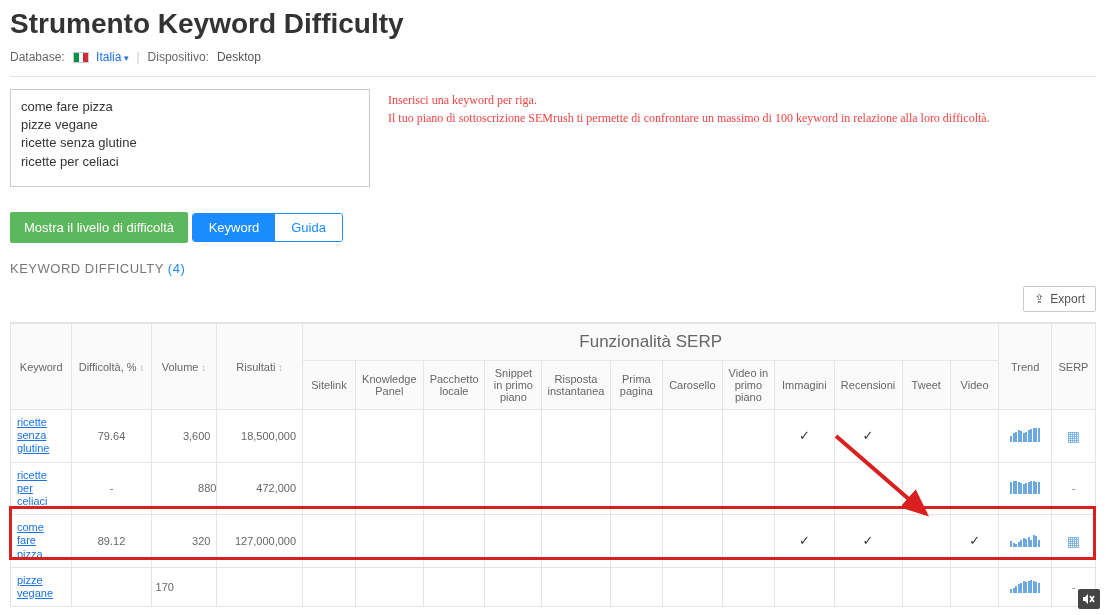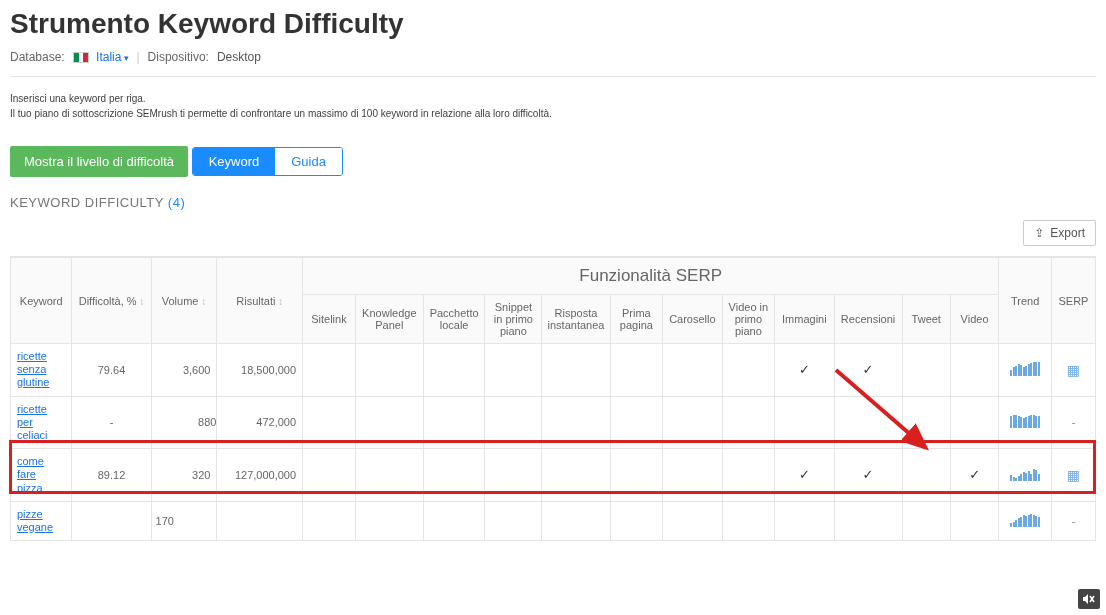--- a/index.html
+++ b/index.html
@@ -8,21 +8,21 @@
 h1 { font-size: 28px; font-weight: 700; color: #333; margin: 8px 0 10px; }
 .meta-row { font-size: 12px; color: #555; margin-bottom: 12px; display: flex; align-items: center; gap: 8px; }
 .meta-label { color: #666; }
 .flag { display: inline-block; width: 16px; height: 11px; background: linear-gradient(to right, #009246 0 33%, #fff 33% 66%, #ce2b37 66%); border: 1px solid #ccc; vertical-align: middle; margin-right: 4px; }
 .db-link { color: #1a73e8; text-decoration: none; cursor: pointer; }
 .db-link::after { content: " \25BE"; font-size: 9px; color: #1a73e8; }
 .divider-v { color: #ccc; }
 .hr { border: none; border-top: 1px solid #e5e5e5; margin: 8px 0 12px; }
 .input-area { display: flex; gap: 18px; align-items: flex-start; }
 textarea.kw-input { width: 360px; height: 98px; border: 1px solid #ccc; padding: 8px 10px; font-size: 13px; line-height: 1.4; resize: none; font-family: inherit; color: #333; }
-.help-text { font-size: 10px; color: #404040; line-height: 1.5; padding-top: 2px; }
+.help-text { font-size: 12px; color: #ef4444; line-height: 1.5; padding-top: 2px; font-family: Liberation Serif, serif; }
 .btn-green { background: #5cb85c; color: #fff; border: none; padding: 8px 14px; font-size: 13px; cursor: pointer; border-radius: 2px; margin-top: 10px; }
 .tabs { margin-top: 26px; display: inline-flex; border: 1px solid #1a8cff; border-radius: 3px; overflow: hidden; }
 .tab { padding: 6px 16px; font-size: 13px; cursor: pointer; }
 .tab.active { background: #1a8cff; color: #fff; }
 .tab.inactive { background: #fff; color: #1a8cff; }
 .section-title { margin-top: 18px; font-size: 13px; color: #777; letter-spacing: 0.5px; }
 .section-title .count { color: #1a8cff; }
 .export-row { display: flex; justify-content: flex-end; margin-top: 10px; }
 .btn-export { background: #fff; border: 1px solid #ccc; padding: 5px 10px; font-size: 12px; color: #555; cursor: pointer; display: inline-flex; align-items: center; gap: 6px; border-radius: 2px; }
 .table-wrap { margin-top: 10px; border-top: 1px solid #e5e5e5; }
@@ -55,20 +55,24 @@
       <a class="db-link">Italia</a>
     </span>
     <span class="divider-v">|</span>
     <span class="meta-label">Dispositivo:</span>
     <span>Desktop</span>
   </div>
 
   <hr class="hr">
 
   <div class="input-area">
+    <textarea class="kw-input" style="">come fare pizza
+pizze vegane
+ricette senza glutine
+ricette per celiaci</textarea>
     <div class="help-text">
       <div>Inserisci una keyword per riga.</div>
       <div>Il tuo piano di sottoscrizione SEMrush ti permette di confrontare un massimo di 100 keyword in relazione alla loro difficoltà.</div>
     </div>
   </div>
 
   <button class="btn-green">Mostra il livello di difficoltà</button>
 
   <div class="tabs">
     <div class="tab active">Keyword</div>

